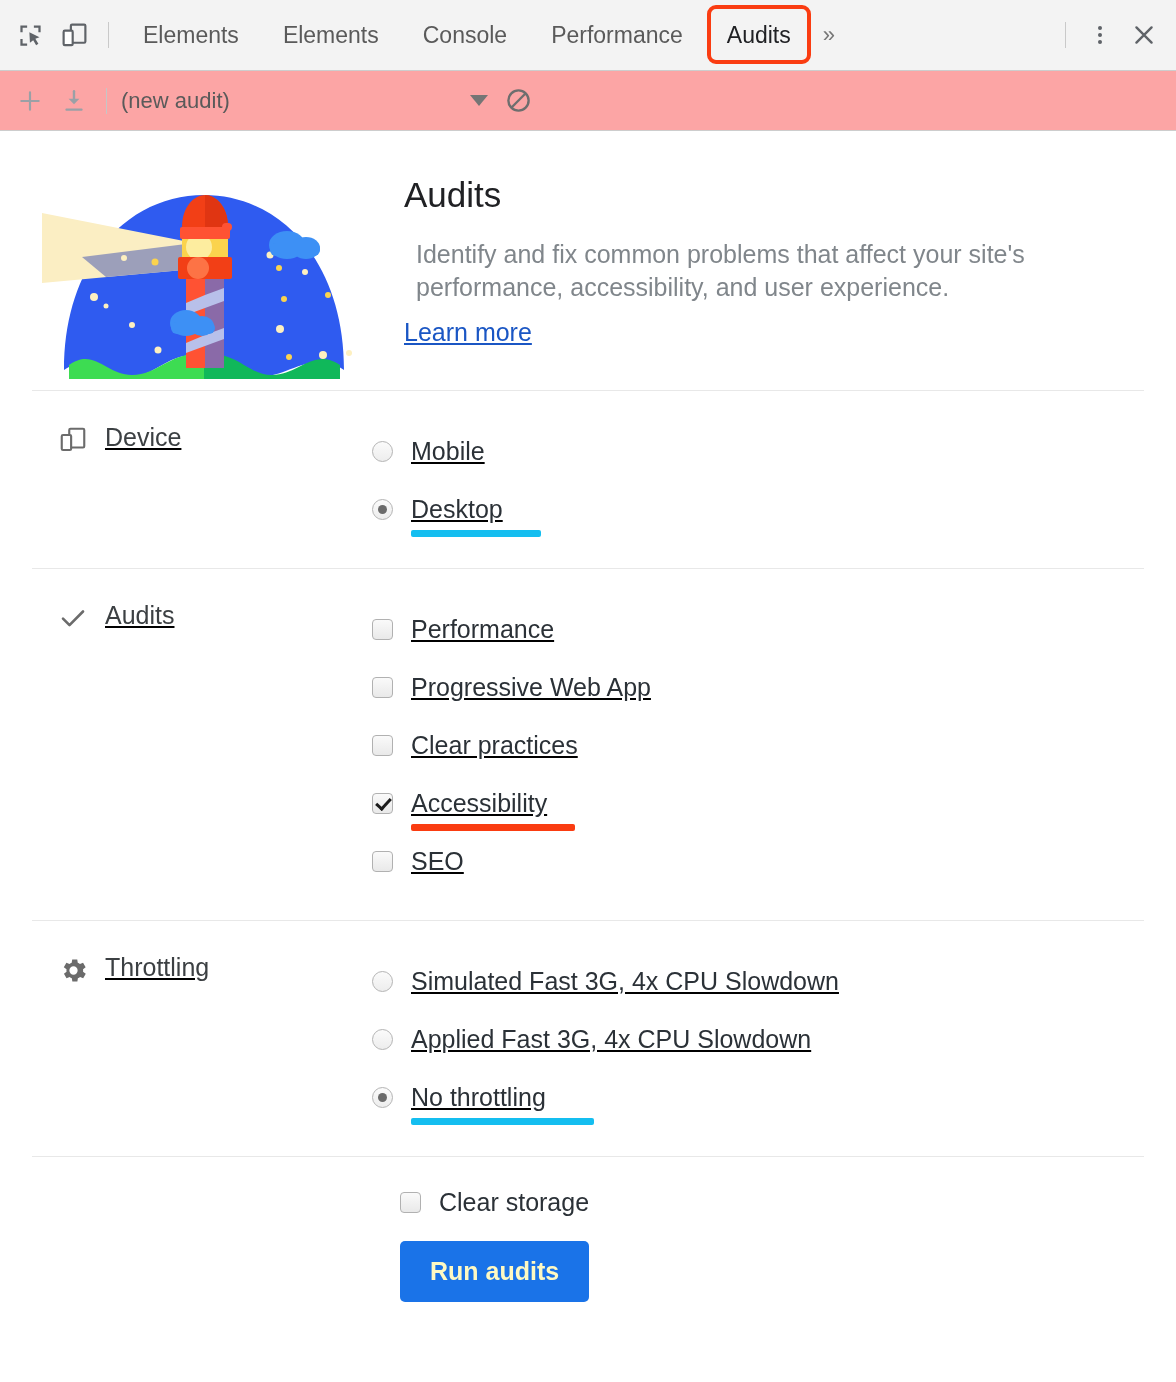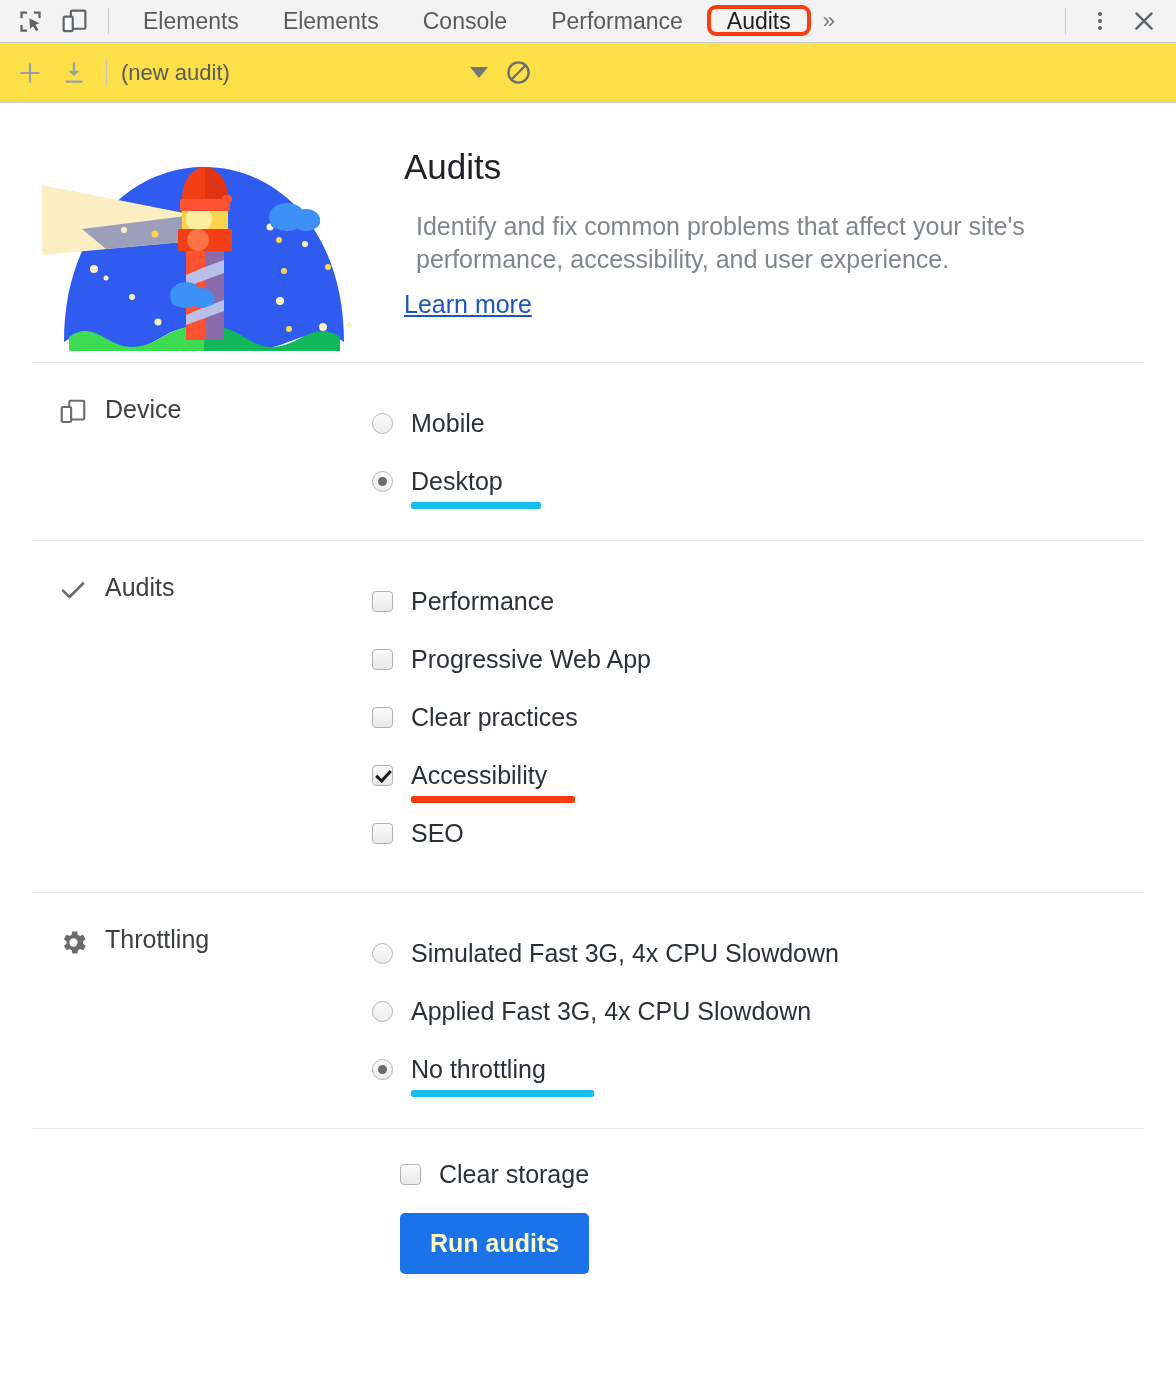--- a/index.html
+++ b/index.html
@@ -7,21 +7,21 @@
     margin: 0; padding: 0;
     width: 1176px; height: 1382px;
     background: #ffffff;
     font-family: "Liberation Sans", sans-serif;
     -webkit-font-smoothing: antialiased;
   }
 
   
   .tabbar {
     position: relative;
-    height: 43px;
+    height: 71px;
     background: #f3f3f3;
     border-bottom: 1px solid #cdcdcd;
     display: flex;
     align-items: center;
     padding: 0 10px 0 8px;
   }
   .tb-icon {
     width: 44px; height: 44px;
     display: flex; align-items: center; justify-content: center;
     cursor: pointer;
@@ -65,21 +65,21 @@
   .chev {
     font-size: 22px; color: #777;
     padding: 0 6px 0 10px;
     cursor: pointer;
   }
   .tb-right { display: flex; align-items: center; flex: 0 0 auto; }
 
   
   .audit-toolbar {
     height: 60px;
-    background: #fde047;
+    background: #fca5a5;
     border-bottom: 1px solid #cdcdcd;
     display: flex;
     align-items: center;
     padding-left: 8px;
   }
   .at-icon {
     width: 44px; height: 44px;
     display: flex; align-items: center; justify-content: center;
     cursor: pointer;
   }
@@ -138,20 +138,21 @@
 
   .divider {
     height: 1px;
     background: #e8e8e8;
     margin: 0 32px 0 32px;
   }
 
   .section {
     display: flex;
     padding: 30px 6px 30px 0;
+    text-decoration: underline;
   }
   .sec-label-col {
     width: 372px;
     flex: 0 0 auto;
     display: flex;
     align-items: flex-start;
     padding-left: 56px;
     padding-top: 2px;
   }
   .sec-icon {

